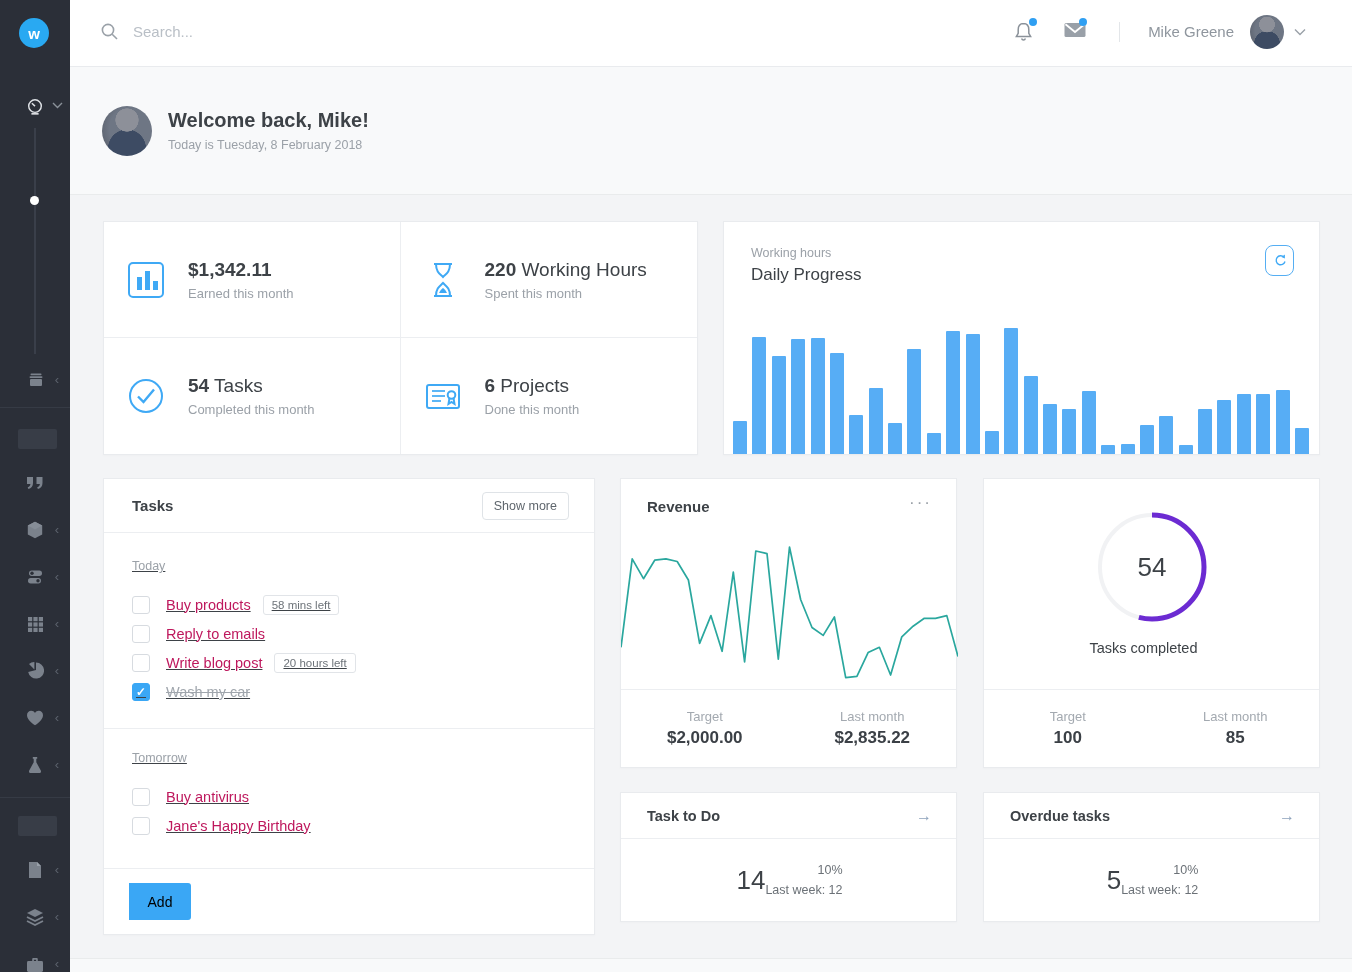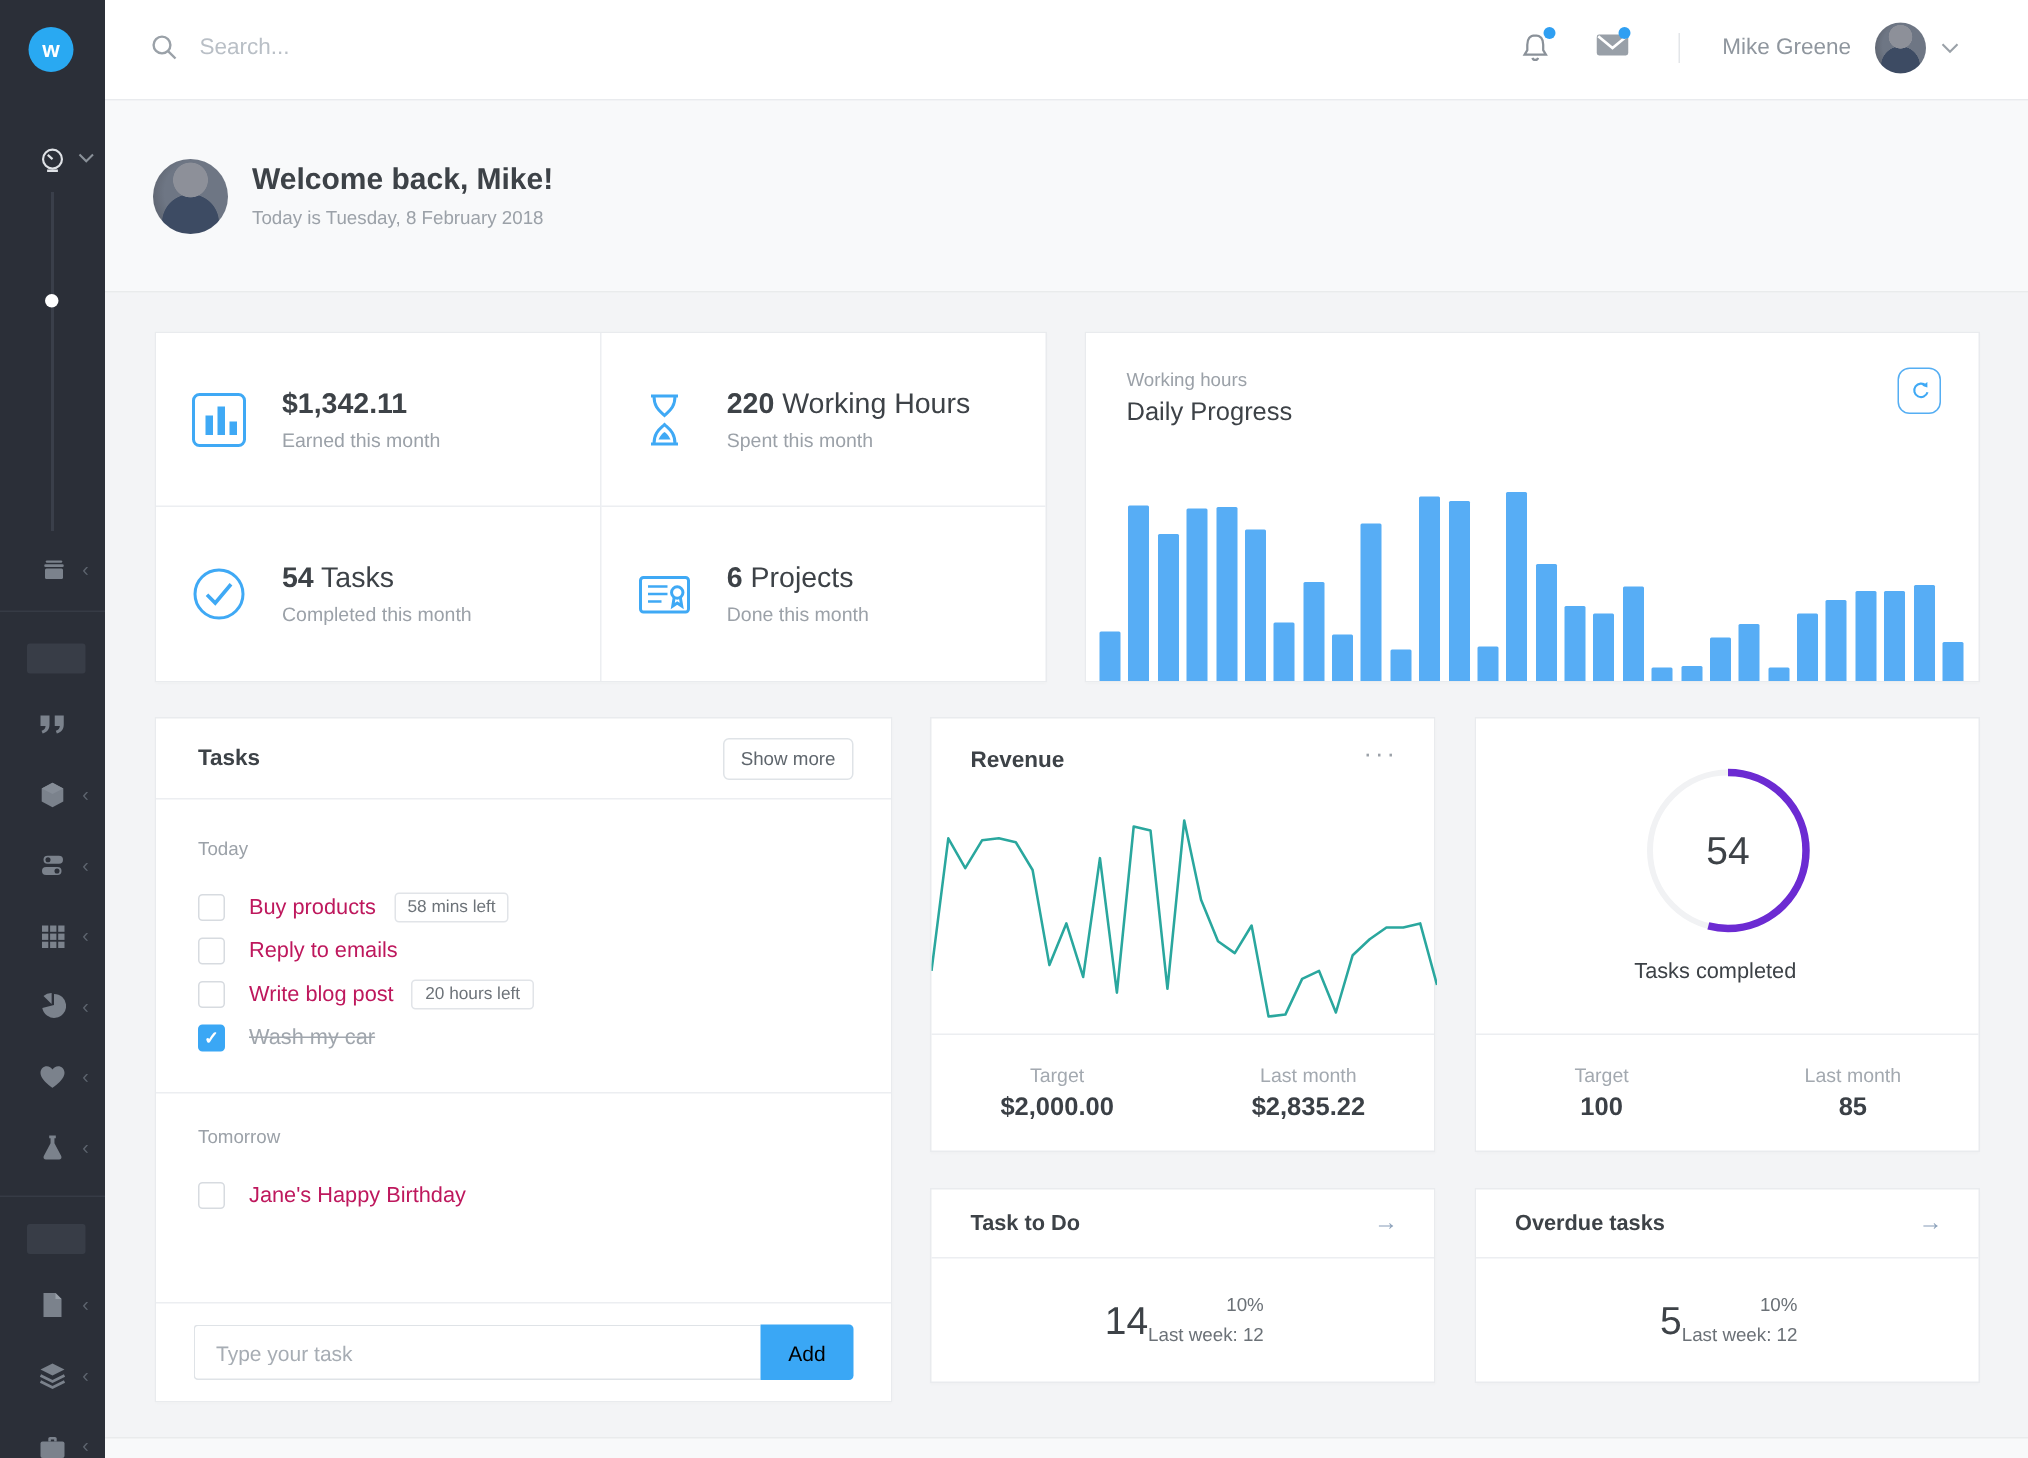--- a/index.html
+++ b/index.html
@@ -60,21 +60,21 @@
   #daily-title { position:absolute; left:27px; top:43px; font-size:17px; color:#3d4247; }
   #refresh-btn { position:absolute; right:25px; top:23px; width:29px; height:31px; border:1px solid #55aef3; border-radius:8px; background:#fff; display:flex; align-items:center; justify-content:center; cursor:pointer; }
   #daily-bars { position:absolute; left:9px; right:10px; bottom:0; height:126px; display:flex; align-items:flex-end; justify-content:space-between; }
   #daily-bars .bar { width:14px; border-radius:1px 1px 0 0; }
 
   
   #tasks-card { left:103px; top:478px; width:492px; height:457px; }
   .card-header { height:54px; border-bottom:1px solid #eceef1; display:flex; align-items:center; justify-content:space-between; padding:0 25px 0 28px; }
   .card-title { font-size:15px; font-weight:bold; color:#3d4247; }
   #show-more-btn { font-size:12.5px; color:#5f666d; border:1px solid #dfe3e7; border-radius:4px; background:#fff; padding:6px 11px; cursor:pointer; font-family:"Liberation Sans",sans-serif; }
-  #tasks-body { padding:26px 28px 0; }
+  #tasks-body { padding:26px 28px 0;text-decoration:underline; }
   .section-label { font-size:12.5px; color:#9ba1a8; margin-bottom:17px; }
   .task-row { display:flex; align-items:center; height:29px; }
   .checkbox { width:18px; height:18px; border:1px solid #d7dbe0; border-radius:3px; background:#fff; margin-right:16px; cursor:pointer; flex:0 0 auto; }
   .checkbox.checked { background:#3aa7f5; border-color:#3aa7f5; color:#fff; font-size:12px; font-weight:bold; display:flex; align-items:center; justify-content:center; }
   .task-text { font-size:14.5px; color:#be185d; }
   .task-row.done .task-text { color:#a0a6ad; text-decoration:line-through; }
   .task-badge { font-size:11.5px; color:#6d7379; border:1px solid #e1e4e8; border-radius:3px; padding:3px 8px; margin-left:12px; }
   .tasks-divider { height:1px; background:#eceef1; margin:22px -28px 22px; }
   #tasks-footer { position:absolute; left:0; right:0; bottom:0; height:66px; border-top:1px solid #eceef1; display:flex; align-items:center; padding:0 25px; }
   #task-input { flex:1; height:37px; border:1px solid #dfe3e7; border-right:none; border-radius:3px 0 0 3px; padding:0 14px; font-size:14px; font-family:"Liberation Sans",sans-serif; color:#3f454b; outline:none; }
@@ -410,25 +410,28 @@
     <div class="task-row done">
       <span class="checkbox checked">✓</span>
       <span class="task-text">Wash my car</span>
     </div>
 
     <div class="tasks-divider"></div>
 
     <div class="section-label">Tomorrow</div>
     <div class="task-row">
       <span class="checkbox"></span>
+      <span class="task-text">Buy antivirus</span>
+    </div>
+    <div class="task-row">
+      <span class="checkbox"></span>
       <span class="task-text">Jane's Happy Birthday</span>
     </div>
   </div>
   <div id="tasks-footer">
-    <input id="task-input" type="text" placeholder="Type your task" style="">
     <button id="add-btn">Add</button>
   </div>
 </div>
 
 <div id="revenue-card" class="card">
   <span id="revenue-title" class="card-title">Revenue</span>
   <span id="revenue-menu">···</span>
   <svg id="revenue-line-svg" width="337" height="152" viewBox="0 0 337 152">
     <polyline points="0.0,110.3 11.2,21.9 22.5,41.7 33.7,23.2 44.9,21.9 56.2,24.5 67.4,43.0 78.6,106.4 89.9,78.6 101.1,114.3 112.3,35.1 123.6,124.8 134.8,14.0 146.0,16.6 157.3,122.2 168.5,10.0 179.7,62.8 191.0,90.5 202.2,98.4 213.4,80.0 224.7,140.7 235.9,139.4 247.1,115.6 258.4,110.3 269.6,138.0 280.8,99.8 292.1,89.2 303.3,81.3 314.5,81.3 325.8,78.6 337.0,119.6" fill="none" stroke-width="1.7" stroke-linejoin="round" stroke="#2aa79e"></polyline>
   </svg>

